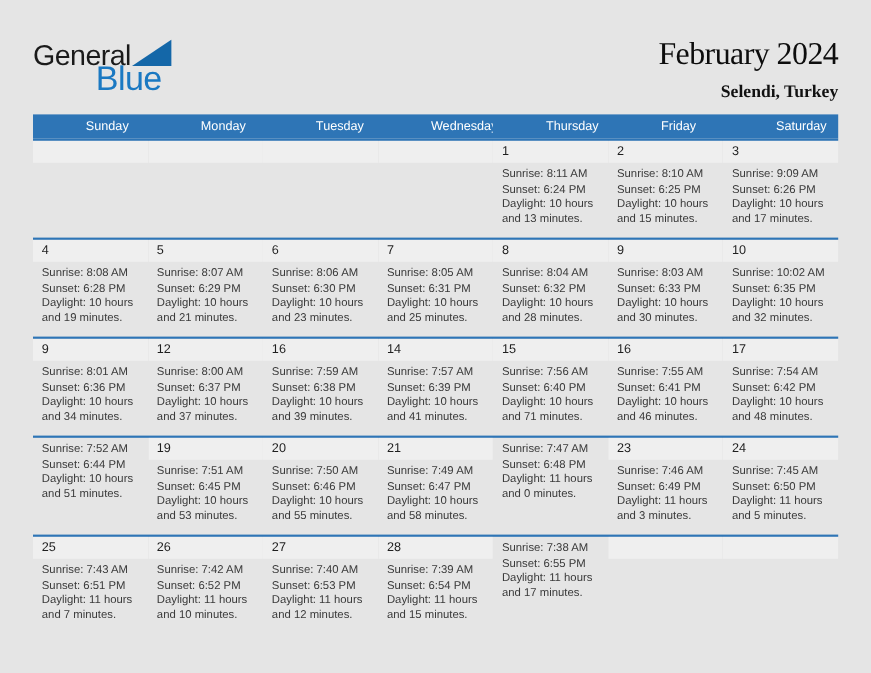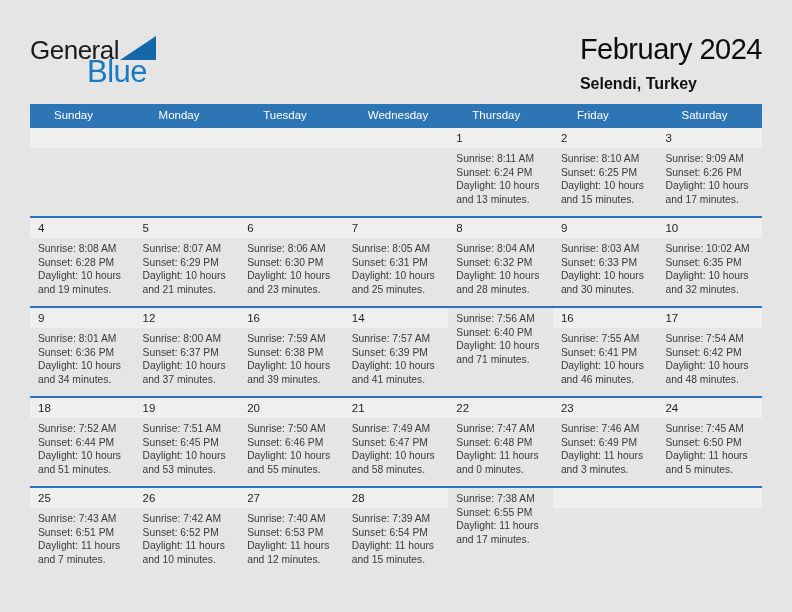--- a/index.html
+++ b/index.html
@@ -9,30 +9,30 @@
   }
 
   
   .logo { position:absolute; left:30px; top:36px; line-height:1; }
   .logo-top { display:flex; align-items:flex-end; }
   .logo-general { font-size:26px; color:#1a1a1a; letter-spacing:-0.5px; }
   .logo-tri { margin-left:1px; margin-bottom:3px; }
   .logo-blue { font-size:31px; color:var(--logo-blue); letter-spacing:-0.5px; margin-top:-7px; padding-left:57px; }
 
   
-  .title-block { position:absolute; right:30px; top:33px; text-align:left; }
+  .title-block { position:absolute; right:30px; top:33px; text-align:right;font-family:Liberation Serif, serif; }
   .title { font-size:29px; color:#0d0d0d; letter-spacing:-0.5px; }
   .subtitle { font-size:16px; font-weight:bold; color:#111; margin-top:9px; }
 
   
   .calendar { position:absolute; left:30px; top:104px; width:732px; }
   .weekday-row { display:flex; background:var(--header-blue); height:22px; }
   .weekday-cell {
     flex:1; color:#ffffff; font-size:11.5px; display:flex; align-items:center;
-    padding-left:24px; box-sizing:border-box; overflow:hidden; white-space:nowrap;
+    padding-left:24px; box-sizing:border-box; overflow:hidden; white-space:nowrap;margin-left:24px;
   }
   .week-row { display:flex; border-top:2px solid var(--header-blue); height:88px; }
   .day-cell { flex:1; overflow:hidden; box-sizing:border-box; }
   .day-band {
     background:var(--band-gray); height:20px; display:flex; align-items:center;
     padding-left:8px; font-size:11.5px; color:#1f1f1f;
   }
   .day-details { padding:4px 3px 0 8px; font-size:10.3px; line-height:13.5px; color:#3a3a3a; white-space:nowrap; }
 </style>
 </head>
@@ -249,20 +249,21 @@
     <div class="day-band">14</div>
     <div class="day-details">
       <div>Sunrise: 7:57 AM</div>
       <div>Sunset: 6:39 PM</div>
       <div>Daylight: 10 hours</div>
       <div>and 41 minutes.</div>
     </div>
   </div>
 
   <div class="day-cell">
+    <div class="day-band">15</div>
     <div class="day-details">
       <div>Sunrise: 7:56 AM</div>
       <div>Sunset: 6:40 PM</div>
       <div>Daylight: 10 hours</div>
       <div>and 71 minutes.</div>
     </div>
   </div>
 
   <div class="day-cell">
     <div class="day-band">16</div>
@@ -279,21 +280,20 @@
     <div class="day-details">
       <div>Sunrise: 7:54 AM</div>
       <div>Sunset: 6:42 PM</div>
       <div>Daylight: 10 hours</div>
       <div>and 48 minutes.</div>
     </div>
   </div>
 </div>
         <div class="week-row">
   <div class="day-cell">
-    <div class="day-band">18</div>
     <div class="day-details">
       <div>Sunrise: 7:52 AM</div>
       <div>Sunset: 6:44 PM</div>
       <div>Daylight: 10 hours</div>
       <div>and 51 minutes.</div>
     </div>
   </div>
 
   <div class="day-cell">
     <div class="day-band">19</div>
@@ -319,21 +319,20 @@
     <div class="day-band">21</div>
     <div class="day-details">
       <div>Sunrise: 7:49 AM</div>
       <div>Sunset: 6:47 PM</div>
       <div>Daylight: 10 hours</div>
       <div>and 58 minutes.</div>
     </div>
   </div>
 
   <div class="day-cell">
-    <div class="day-band">22</div>
     <div class="day-details">
       <div>Sunrise: 7:47 AM</div>
       <div>Sunset: 6:48 PM</div>
       <div>Daylight: 11 hours</div>
       <div>and 0 minutes.</div>
     </div>
   </div>
 
   <div class="day-cell">
     <div class="day-band">23</div>

